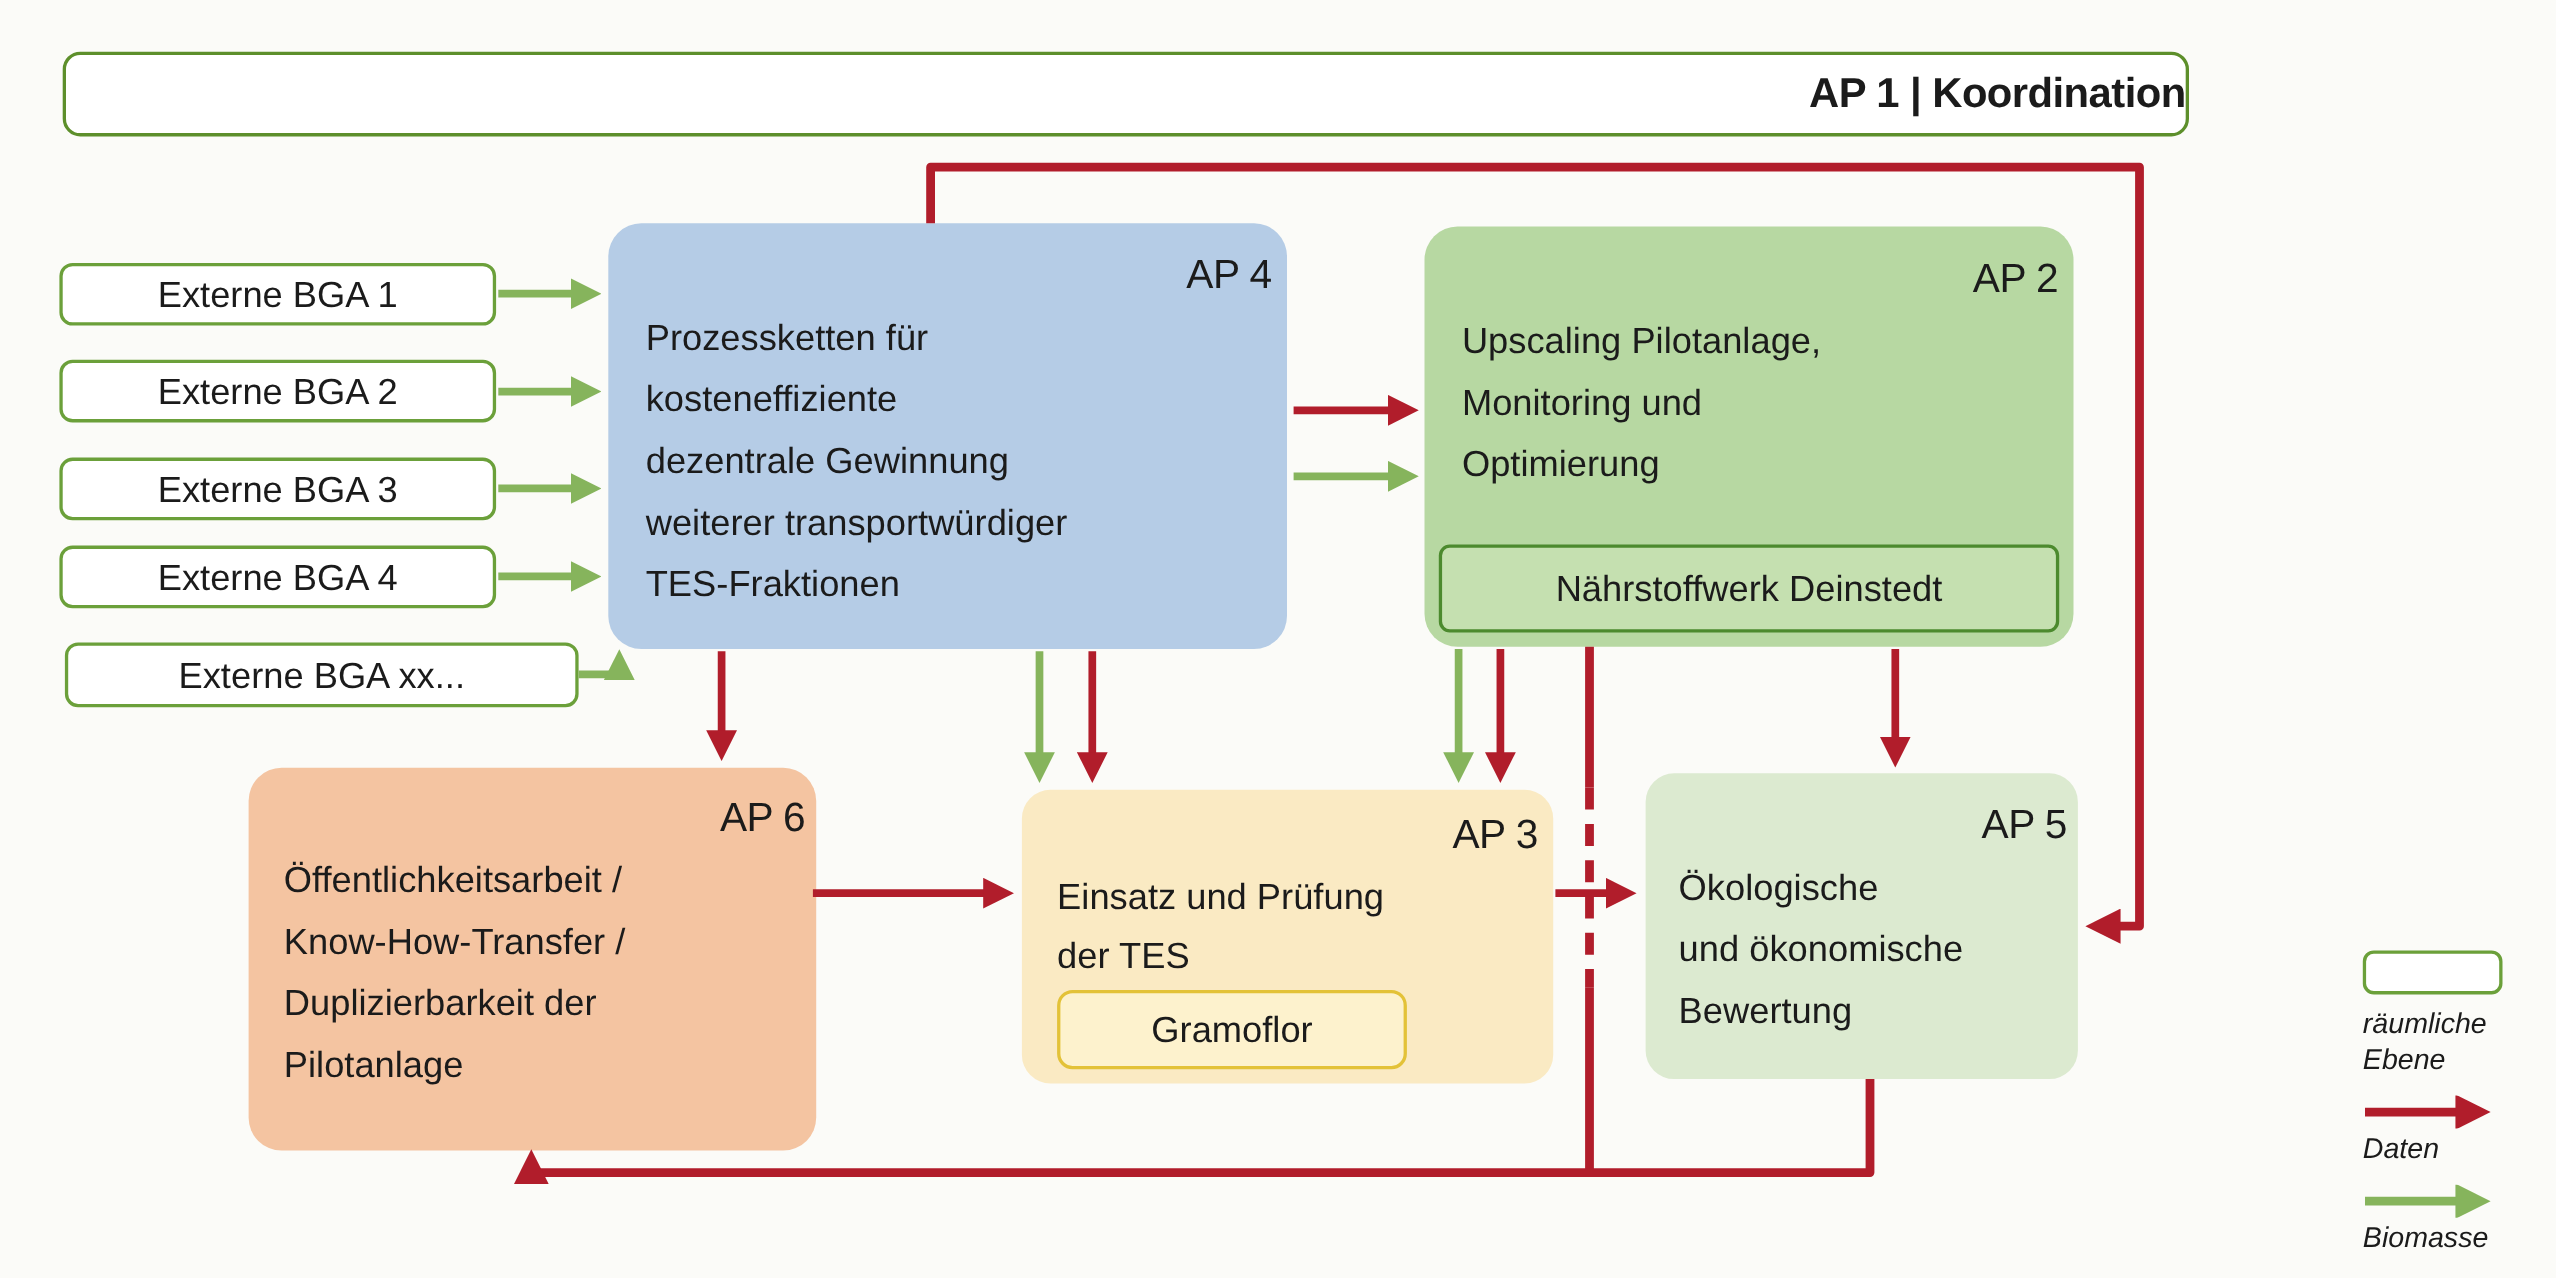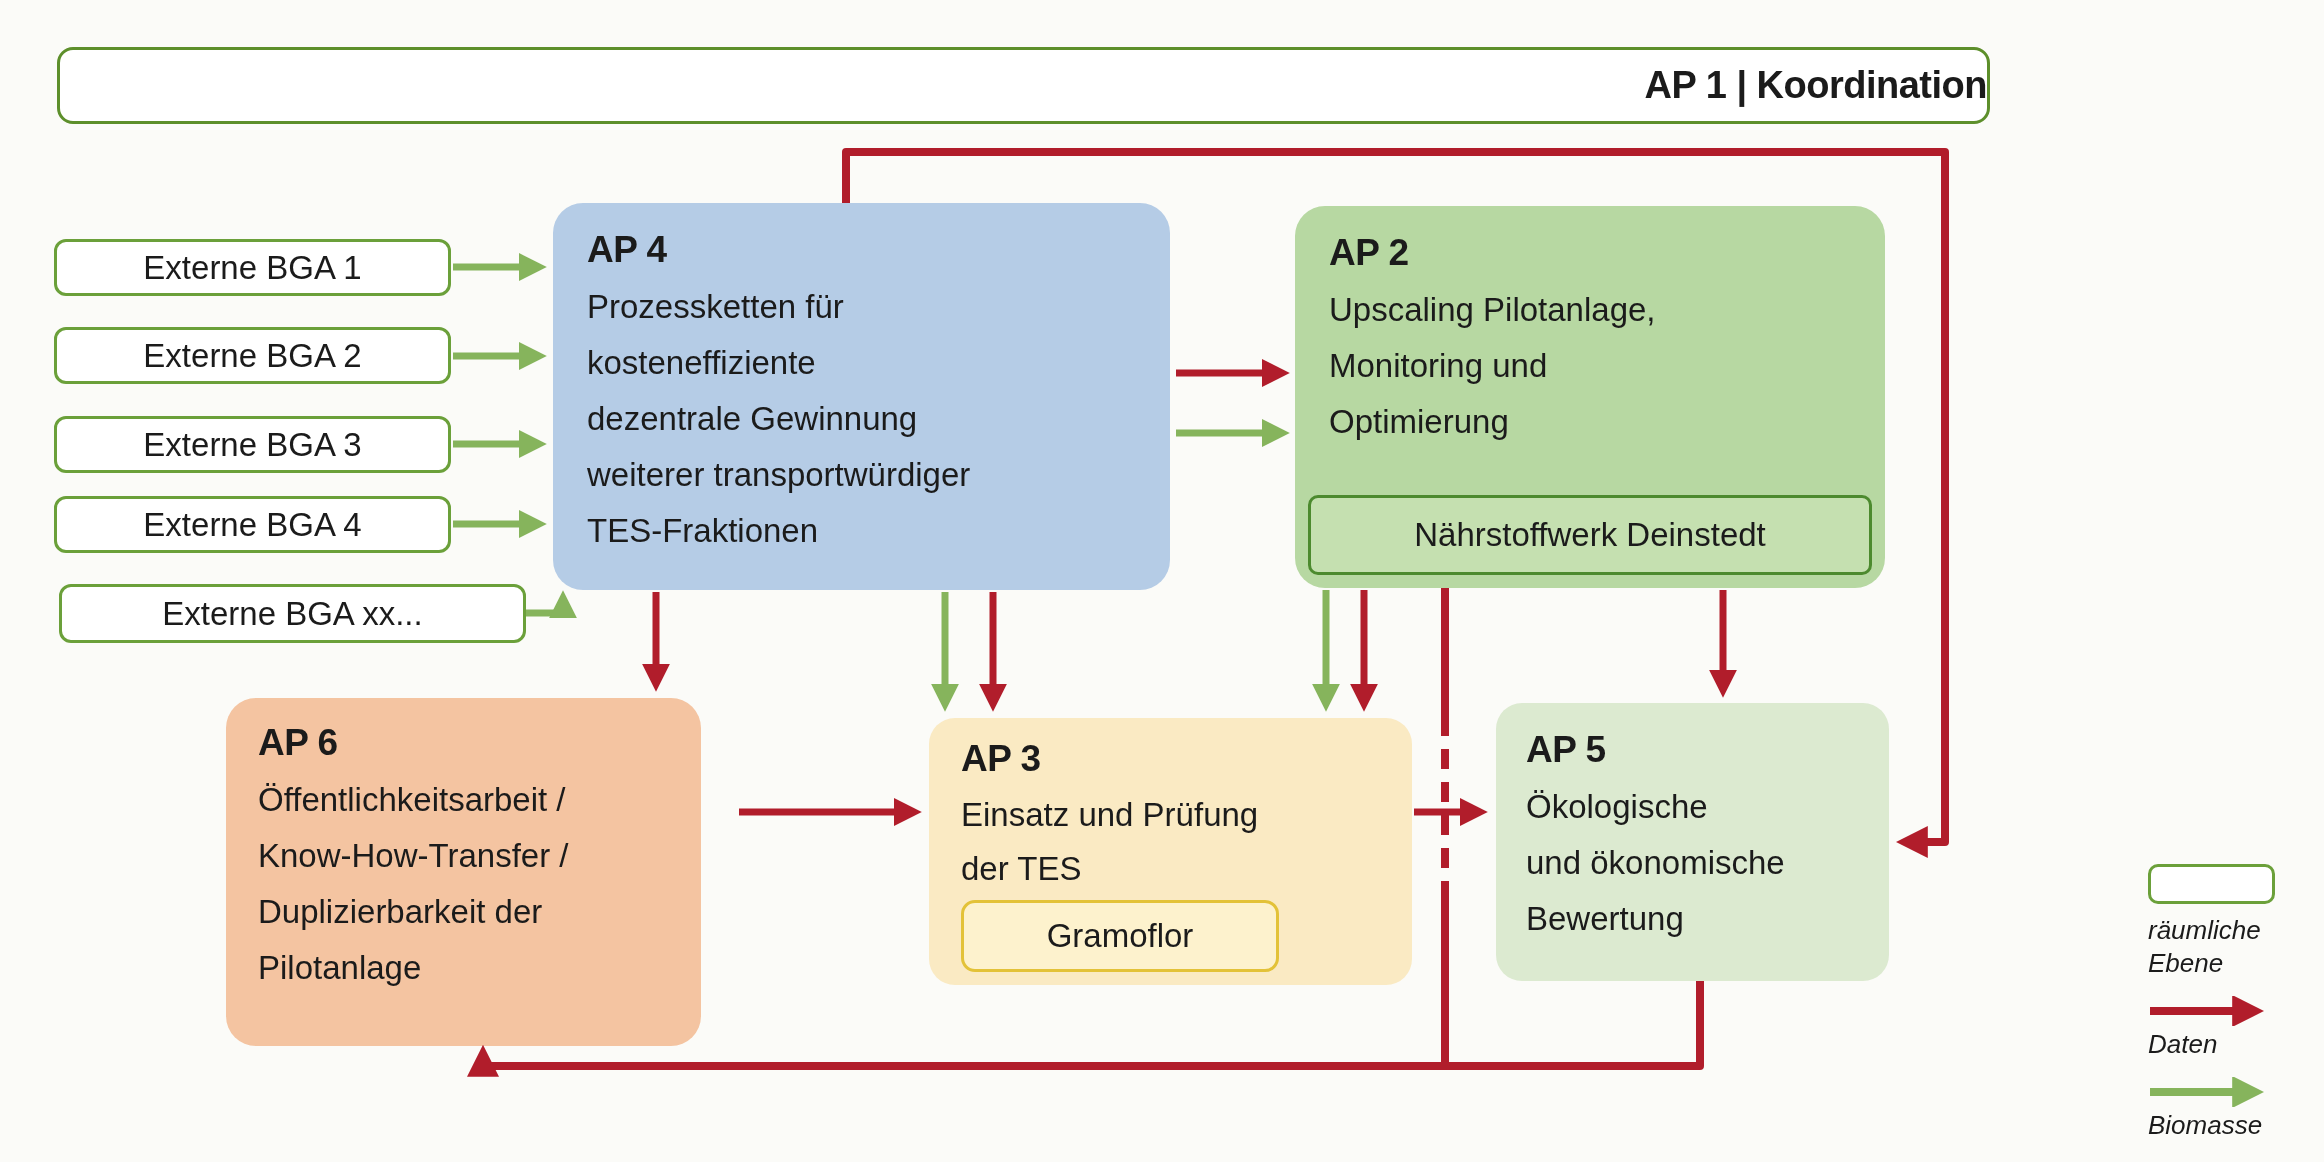--- a/index.html
+++ b/index.html
@@ -32,28 +32,28 @@
   }
   .banner-text{font-size:38px;font-weight:700;letter-spacing:-0.5px;}
   .bga{
     position:absolute;left:54px;width:397px;height:57px;box-sizing:border-box;
     background:#ffffff;border:3px solid var(--green-border);border-radius:12px;
     display:flex;align-items:center;justify-content:center;
     font-size:33px;
   }
   .bga-xx{left:59px;top:584px;width:467px;height:59px;}
   .node{position:absolute;border-radius:30px;box-sizing:border-box;}
-  .node .title{font-size:37px;font-weight:700;margin-bottom:8px;letter-spacing:-0.5px;}
+  .node .title{font-size:37px;font-weight:400;margin-bottom:8px;letter-spacing:-0.5px;text-align:right;}
   .node .line{font-size:33px;line-height:56px;white-space:nowrap;}
   .ap4{left:553px;top:203px;width:617px;height:387px;background:var(--ap4-fill);padding:26px 14px 0 34px;}
   .ap2{left:1295px;top:206px;width:590px;height:382px;background:var(--ap2-fill);padding:26px 14px 0 34px;}
   .ap3{left:929px;top:718px;width:483px;height:267px;background:var(--ap3-fill);padding:20px 14px 0 32px;border-radius:26px;}
   .ap3 .line{line-height:54px;}
   .ap5{left:1496px;top:703px;width:393px;height:278px;background:var(--ap5-fill);padding:26px 10px 0 30px;border-radius:26px;}
-  .ap6{left:226px;top:698px;width:475px;height:348px;background:var(--ap6-fill);padding:24px 10px 0 32px;}
+  .ap6{left:226px;top:698px;width:516px;height:348px;background:var(--ap6-fill);padding:24px 10px 0 32px;}
   .inner{
     position:absolute;display:flex;align-items:center;justify-content:center;
     font-size:33px;box-sizing:border-box;white-space:nowrap;
   }
   .inner-ap2{left:13px;right:13px;bottom:13px;height:80px;
     background:var(--ap2-inner-fill);border:3px solid var(--ap2-inner-border);border-radius:10px;}
   .inner-ap3{left:32px;top:182px;width:318px;height:72px;
     background:var(--ap3-inner-fill);border:3px solid var(--ap3-inner-border);border-radius:14px;}
   svg.edges{position:absolute;left:0;top:0;width:2324px;height:1162px;pointer-events:none;}
   .edge{fill:none;stroke-linejoin:round;stroke-linecap:butt;}

